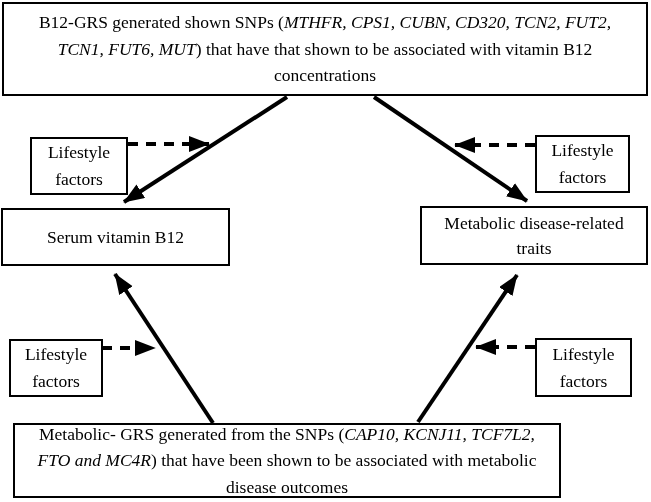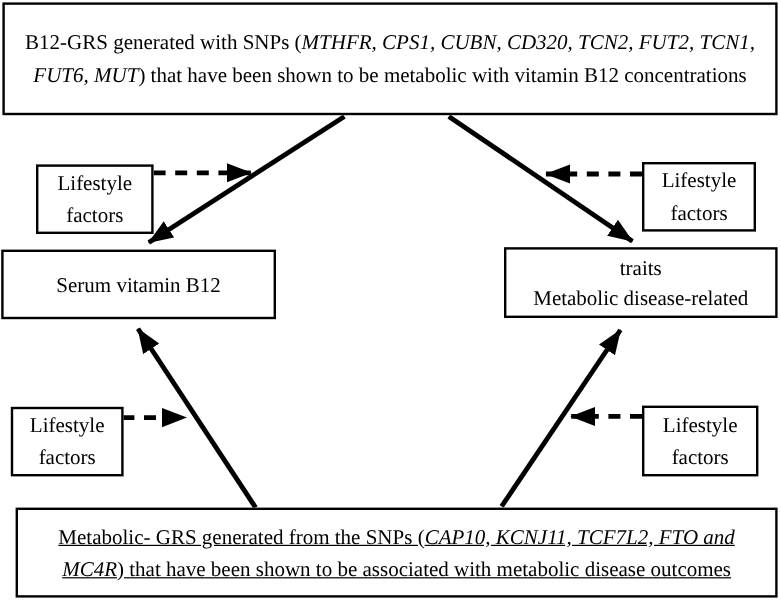--- a/index.html
+++ b/index.html
@@ -20,21 +20,21 @@
     display:flex; align-items:center; justify-content:center;
     text-align:center;
   }
   .box-text { font-size:17.5px; line-height:1.52; }
   .wide-box .box-text { padding:0 10px; }
   .two-line .box-text { line-height:1.4; }
   .two-line .line { display:block; }
   .top-box    { left:2px;   top:2px;   width:646px; height:94px; }
   .serum-box  { left:1px;   top:208px; width:229px; height:58px; }
   .traits-box { left:420px; top:206px; width:228px; height:59px; }
-  .bottom-box { left:13px;  top:423px; width:635px; height:75px;text-decoration:underline; }
+  .bottom-box { left:13px;  top:423px; width:548px; height:75px; }
   .lifestyle  { font-size:17.5px; line-height:1.35;margin-top:20px; }
   .ls-tl { left:30px;  top:117px; width:98px; height:58px; }
   .ls-tr { left:535px; top:115px; width:95px; height:58px; }
   .ls-bl { left:9px;   top:319px; width:94px; height:58px; }
   .ls-br { left:535px; top:318px; width:97px; height:59px; }
   .lifestyle .box-text { padding:0 4px; }
   i { font-style:italic; }
 </style>
 </head>
 <body>
@@ -53,21 +53,21 @@
     <line x1="213" y1="423" x2="115" y2="274" stroke="#000" stroke-width="4" marker-end="url(#head)"></line>
     <line x1="418" y1="422" x2="517" y2="275" stroke="#000" stroke-width="4" marker-end="url(#head)"></line>
 
     <line x1="128" y1="144" x2="209" y2="144" stroke="#000" stroke-width="4" stroke-dasharray="10 8" marker-end="url(#head)"></line>
     <line x1="535" y1="145" x2="455" y2="145" stroke="#000" stroke-width="4" stroke-dasharray="10 8" marker-end="url(#head)"></line>
     <line x1="102" y1="348" x2="155" y2="348" stroke="#000" stroke-width="4" stroke-dasharray="10 8" marker-end="url(#head)"></line>
     <line x1="535" y1="347" x2="476" y2="347" stroke="#000" stroke-width="4" stroke-dasharray="10 8" marker-end="url(#head)"></line>
   </svg>
 
   <div class="box wide-box top-box">
-    <p class="box-text"><span>B12-GRS generated with SNPs (</span><i>MTHFR, CPS1, CUBN, CD320, TCN2, FUT2, TCN1, FUT6, MUT</i><span>) that have been shown to be metabolic with vitamin B12 concentrations</span></p>
+    <p class="box-text"><span>B12-GRS generated shown SNPs (</span><i>MTHFR, CPS1, CUBN, CD320, TCN2, FUT2, TCN1, FUT6, MUT</i><span>) that have that shown to be associated with vitamin B12 concentrations</span></p>
   </div>
 
   <div class="box lifestyle ls-tl">
     <p class="box-text">Lifestyle factors</p>
   </div>
   <div class="box lifestyle ls-tr">
     <p class="box-text">Lifestyle factors</p>
   </div>
   <div class="box lifestyle ls-bl">
     <p class="box-text">Lifestyle factors</p>
@@ -76,22 +76,22 @@
     <p class="box-text">Lifestyle factors</p>
   </div>
 
   <div class="box two-line serum-box">
     <p class="box-text">
       <span class="line">Serum vitamin  B12</span>
     </p>
   </div>
   <div class="box two-line traits-box">
     <p class="box-text">
+      <span class="line">Metabolic disease-related</span>
       <span class="line">traits</span>
-      <span class="line">Metabolic disease-related</span>
     </p>
   </div>
 
   <div class="box wide-box bottom-box">
     <p class="box-text"><span>Metabolic- GRS generated from the SNPs (</span><i>CAP10, KCNJ11, TCF7L2, FTO and MC4R</i><span>) that have been shown to be associated with metabolic disease outcomes</span></p>
   </div>
 
 </div>
 
 </body></html>

